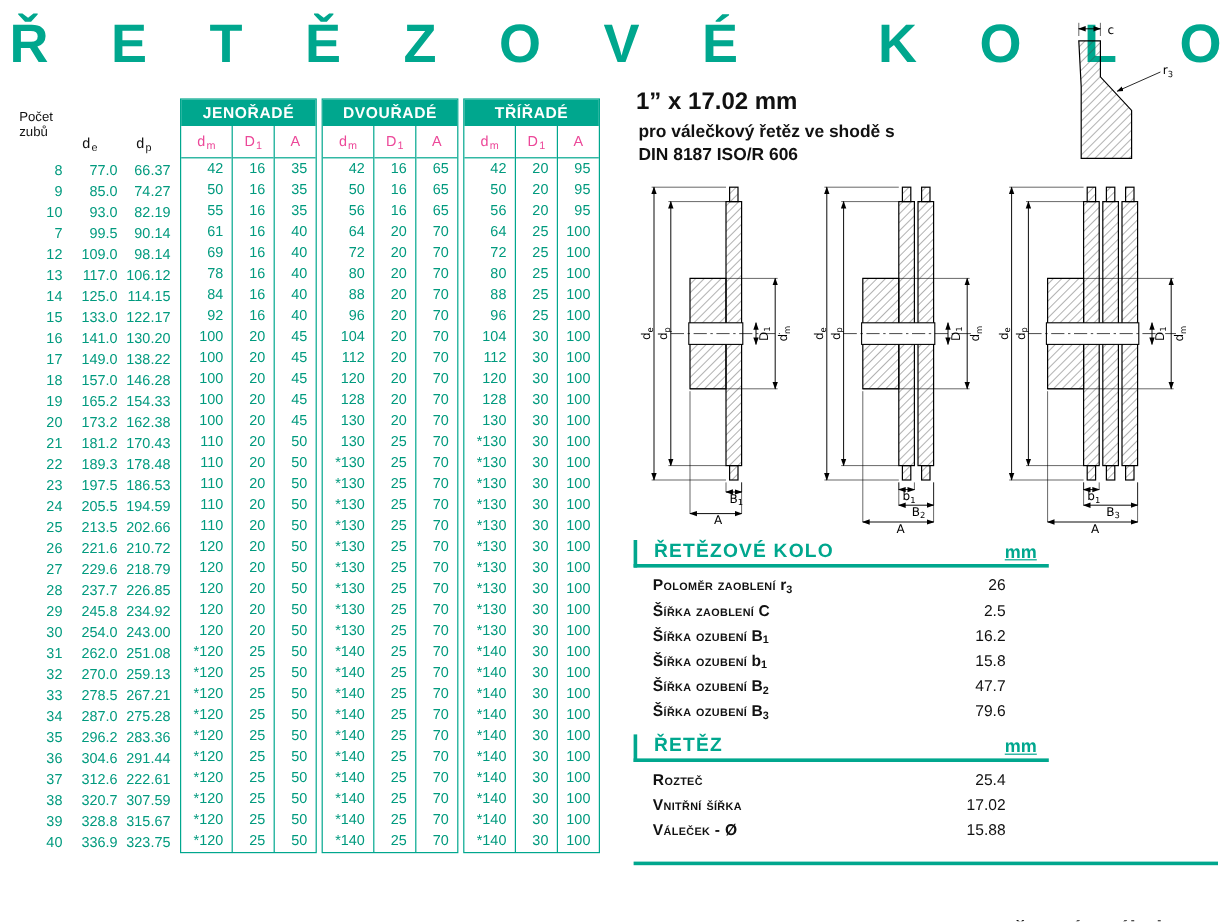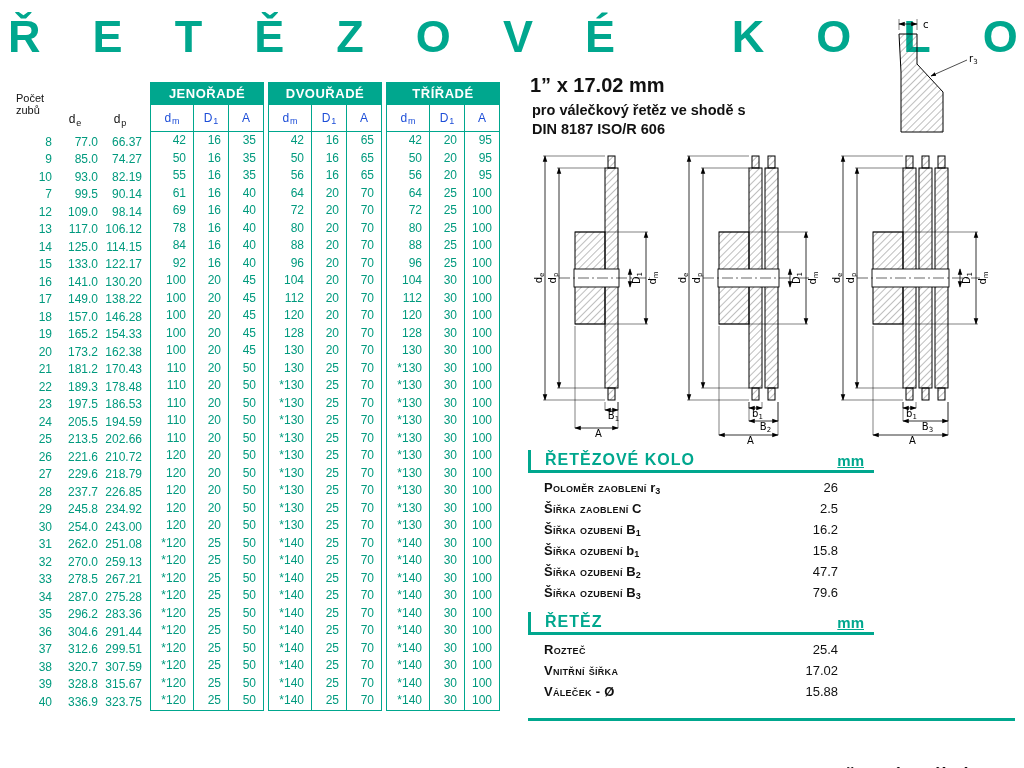--- a/index.html
+++ b/index.html
@@ -24,21 +24,21 @@
   .c-zub{width:36px;text-align:right;}
   .c-de{width:46px;text-align:right;}
   .c-dp{width:44px;text-align:right;}
   .group-box{border:1.5px solid #00a78e;margin-right:4px;background:#fff;}
   .band{height:22px;line-height:22px;background:#00a78e;color:#fff;font-weight:700;font-size:13px;
     text-align:center;letter-spacing:.5px;}
   .cols{display:flex;}
   .gcol{display:flex;flex-direction:column;}
   .gcol + .gcol{border-left:1px solid #00a78e;}
   .w-dm{width:42px;}.w-d1{width:35px;}.w-a{width:35px;}
-  .sub{height:27px;line-height:27px;text-align:center;font-size:12px;color:#1d4ed8;border-bottom:1px solid #00a78e;}
+  .sub{height:27px;line-height:27px;text-align:center;font-size:12px;color:#ec4899;border-bottom:1px solid #00a78e;}
   .val{height:17.5px;line-height:17.5px;font-size:12px;color:#009a7e;text-align:right;padding-right:7px;}
 
   
   .size-head{position:absolute;left:530px;top:74px;font-size:20px;font-weight:700;}
   .std-head{position:absolute;left:532px;top:101px;font-size:14.5px;font-weight:700;line-height:19px;}
   .detail{position:absolute;left:855px;top:12px;}
   .sprockets{position:absolute;left:533px;top:144px;display:flex;gap:4px;}
 
   .spec{position:absolute;left:528px;width:346px;background:transparent;}
   #spec1{top:450px;}#spec2{top:612px;}
@@ -239,21 +239,21 @@
             <div class="c-dp">283.36</div>
           </div>
           <div class="row">
             <div class="c-zub">36</div>
             <div class="c-de">304.6</div>
             <div class="c-dp">291.44</div>
           </div>
           <div class="row">
             <div class="c-zub">37</div>
             <div class="c-de">312.6</div>
-            <div class="c-dp">299.51</div>
+            <div class="c-dp">222.61</div>
           </div>
           <div class="row">
             <div class="c-zub">38</div>
             <div class="c-de">320.7</div>
             <div class="c-dp">307.59</div>
           </div>
           <div class="row">
             <div class="c-zub">39</div>
             <div class="c-de">328.8</div>
             <div class="c-dp">315.67</div>

